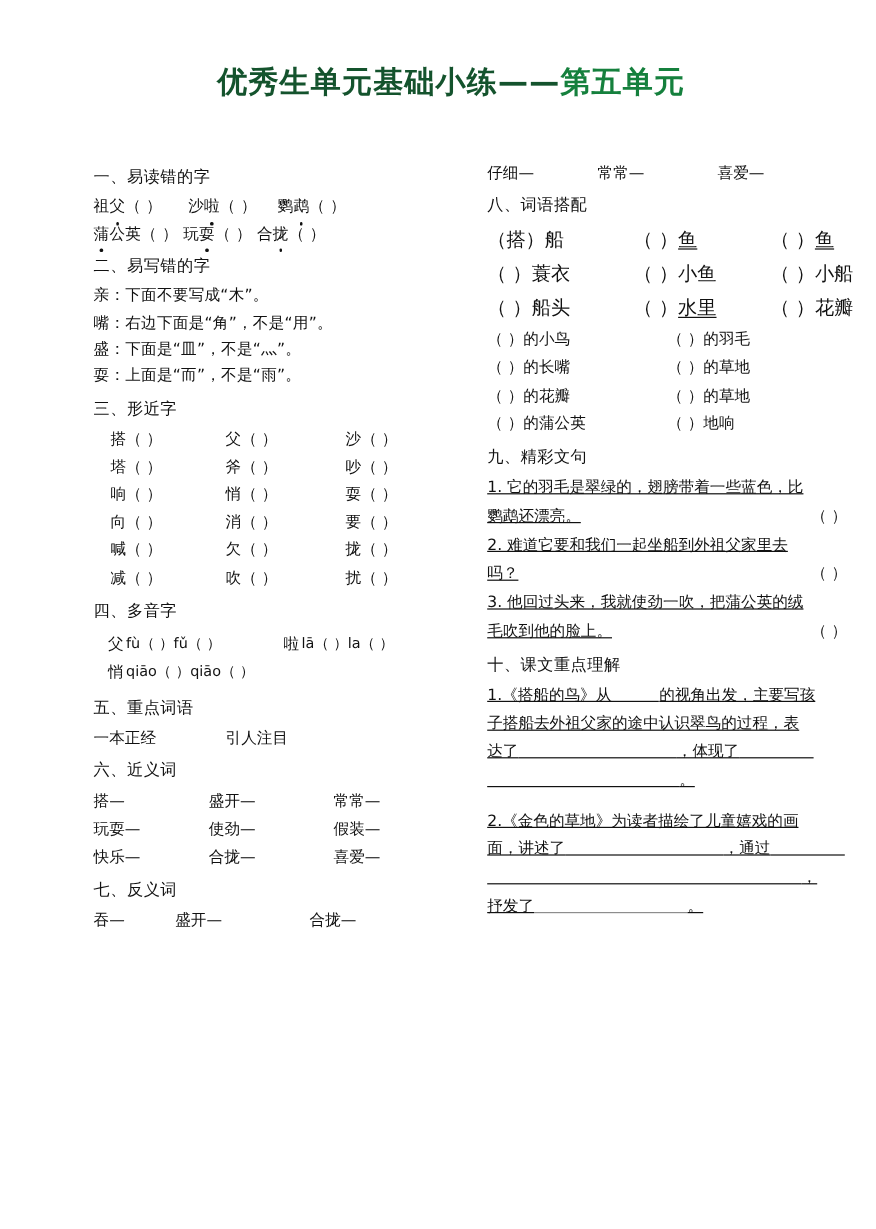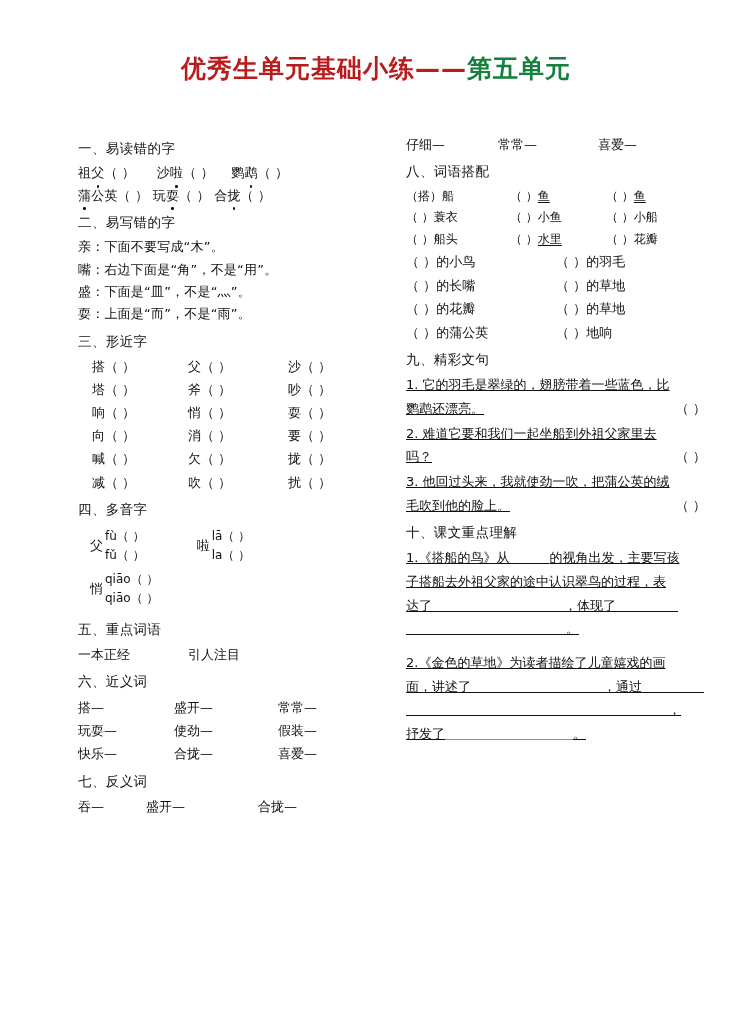--- a/index.html
+++ b/index.html
@@ -29,21 +29,21 @@
     padding-top: 52px;
     padding-bottom: 10px;
   }
   .title {
     font-size: 25px;
     font-weight: bold;
     letter-spacing: 1px;
     white-space: nowrap;
     display: inline-block;
   }
-  .title .t-black { color: #b91c1c; margin-left: 22px; }
+  .title .t-black { color: #14532d; margin-left: 22px; }
   .title .t-red { color: #15803d; }
 
   
   .columns {
     display: flex;
     flex-direction: row;
     align-items: flex-start;
     padding: 38px 52px 0 78px;
     box-sizing: border-box;
   }
@@ -94,22 +94,23 @@
     grid-template-columns: 96px 100px 104px;
     font-size: 13px;
     line-height: 1.78;
     padding-left: 14px;
   }
   .grid3 > div { white-space: nowrap; }
 
   .grid-match3 {
     display: grid;
     grid-template-columns: 104px 96px 100px;
-    font-size: 12px;
-    line-height: 1.8;
+    font-size: 16px;
+    line-height: 1.8;
+    gap: 18px;
   }
   .grid-match2 {
     display: grid;
     grid-template-columns: 150px 150px;
     font-size: 13px;
     line-height: 1.8;
   }
   .grid-match3 > div, .grid-match2 > div { white-space: nowrap; }
 
   
@@ -124,21 +125,21 @@
     align-items: center;
     margin-top: 4px;
   }
   .poly .pchar {
     font-size: 13px;
     align-self: center;
     padding-right: 2px;
   }
   .poly .preads {
     display: flex;
-    flex-direction: column;
+    flex-direction: row;
     line-height: 1.62;
   }
   .poly .preads span { white-space: nowrap; font-size: 12px; }
   .poly-left { padding-left: 12px; }
   .poly-right { padding-left: 52px; }
 
   
   .wrow3 {
     display: grid;
     grid-template-columns: 96px 104px 100px;

